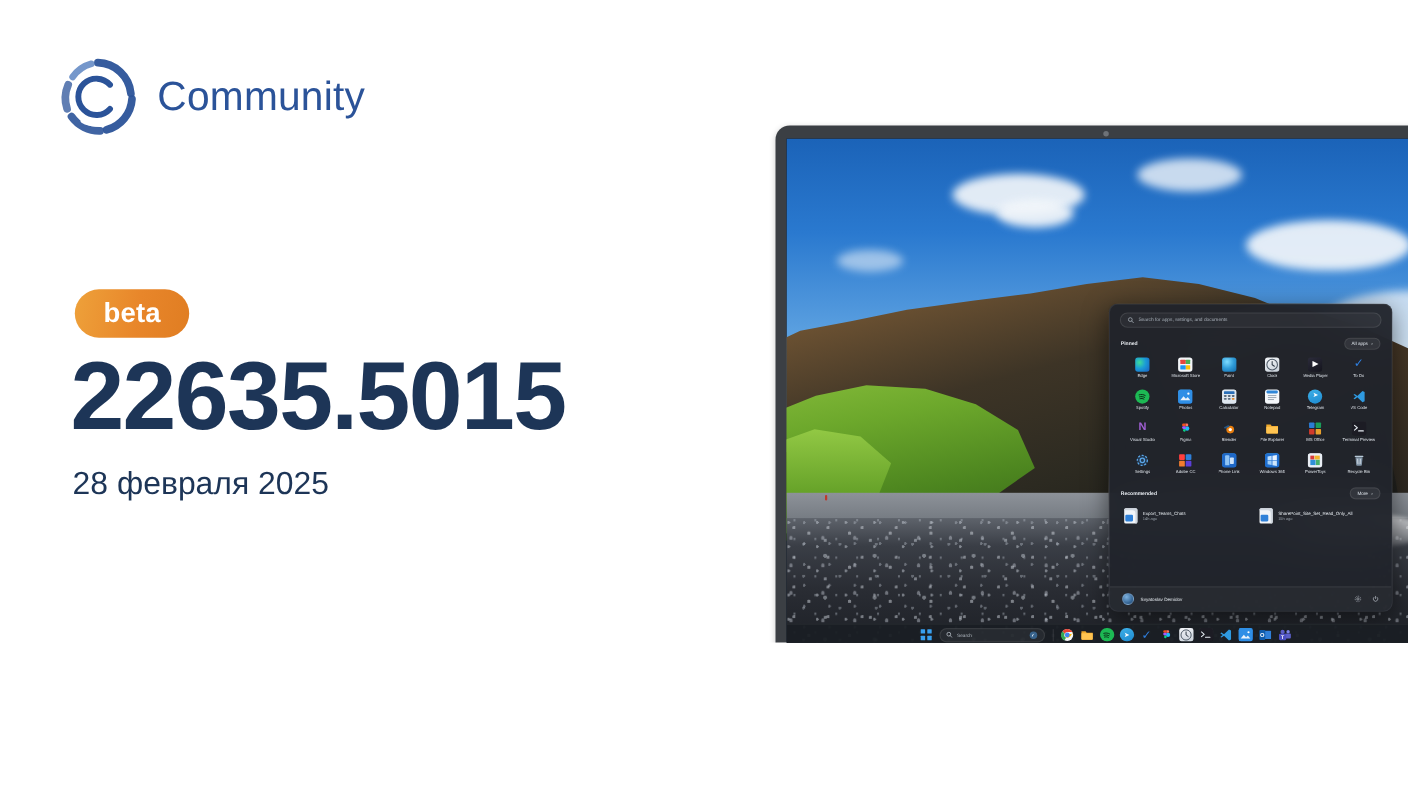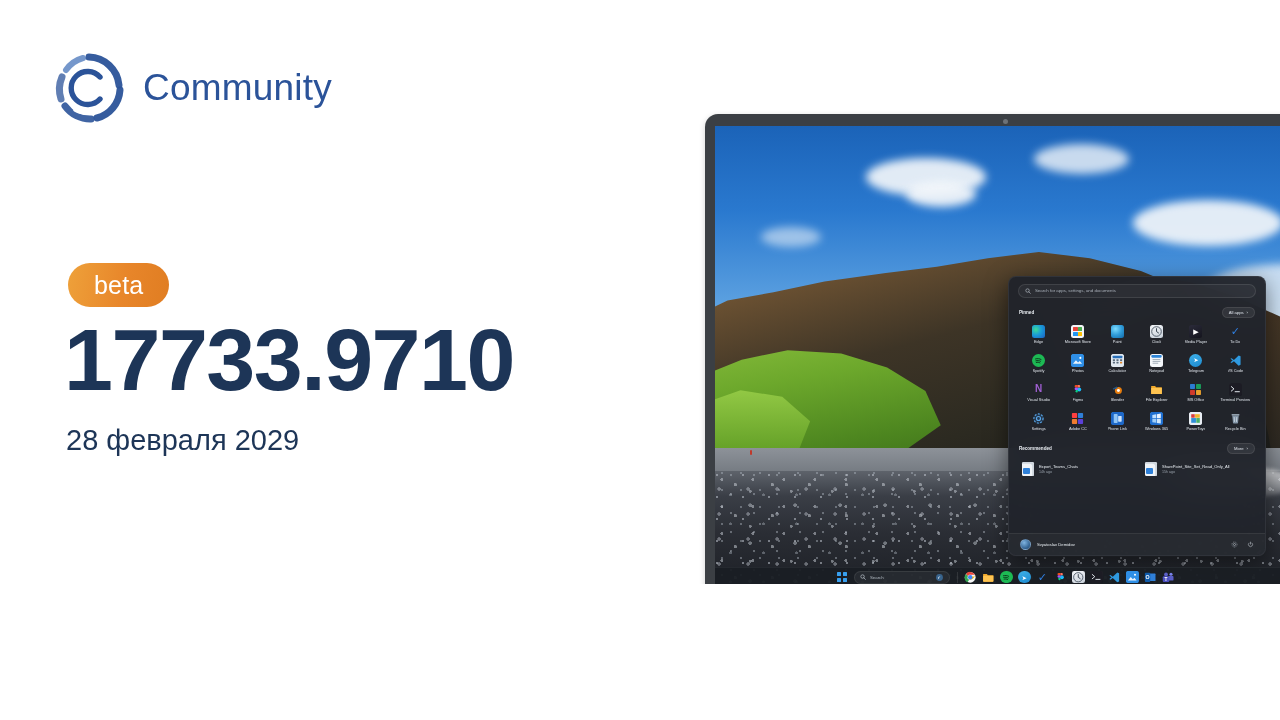--- a/index.html
+++ b/index.html
@@ -15,21 +15,21 @@
   .brand { position: absolute; left: 53px; top: 52px; display: flex; align-items: center; gap: 18px; }
   .brand-mark { width: 72px; height: 72px; position: relative; }
   .brand-name { font-size: 37px; color: #2b5399; letter-spacing: .2px; font-weight: 400; }
 
   .badges { position: absolute; left: 68px; top: 263px; display: flex; gap: 12px; align-items: center; }
   .badge {
     height: 44px; border-radius: 22px; color: #fff;
     display: flex; align-items: center; justify-content: center;
     font-size: 25px; padding: 0 26px; letter-spacing: .2px;
   }
-  .badge-beta { background: linear-gradient(100deg,#eea13a 0%, #e8862a 55%, #e07d22 100%); }
+  .badge-beta { background: linear-gradient(100deg,#eea13a 0%, #e8862a 55%, #e07d22 100%); font-weight: bold; }
   .badge-branch { background: linear-gradient(100deg,#2aa8f0 0%, #1b7fe0 50%, #1765d8 100%); }
 
   .build-number {
     position: absolute; left: 64px; top: 316px;
     font-size: 88px; font-weight: 700; color: #1d3557; letter-spacing: -1.5px; line-height: 1;
   }
   .build-date {
     position: absolute; left: 66px; top: 424px;
     font-size: 29px; color: #1d3557; font-weight: 400;
   }
@@ -202,22 +202,22 @@
         </g>
       </svg>
     </div>
     <div class="brand-name">Community</div>
   </div>
 
   <div class="badges">
     <div class="badge badge-beta">beta</div>
   </div>
 
-  <div class="build-number">17733.9710</div>
-  <div class="build-date">28 февраля 2029</div>
+  <div class="build-number">22635.5015</div>
+  <div class="build-date">28 февраля 2025</div>
 
   <div class="laptop-base"></div>
   <div class="laptop-lid">
     <div class="webcam"></div>
     <div class="screen">
 
       <div class="wp">
         <div class="wp-sky"></div>
         <div class="cloud c1"></div>
           <div class="cloud c2"></div>

